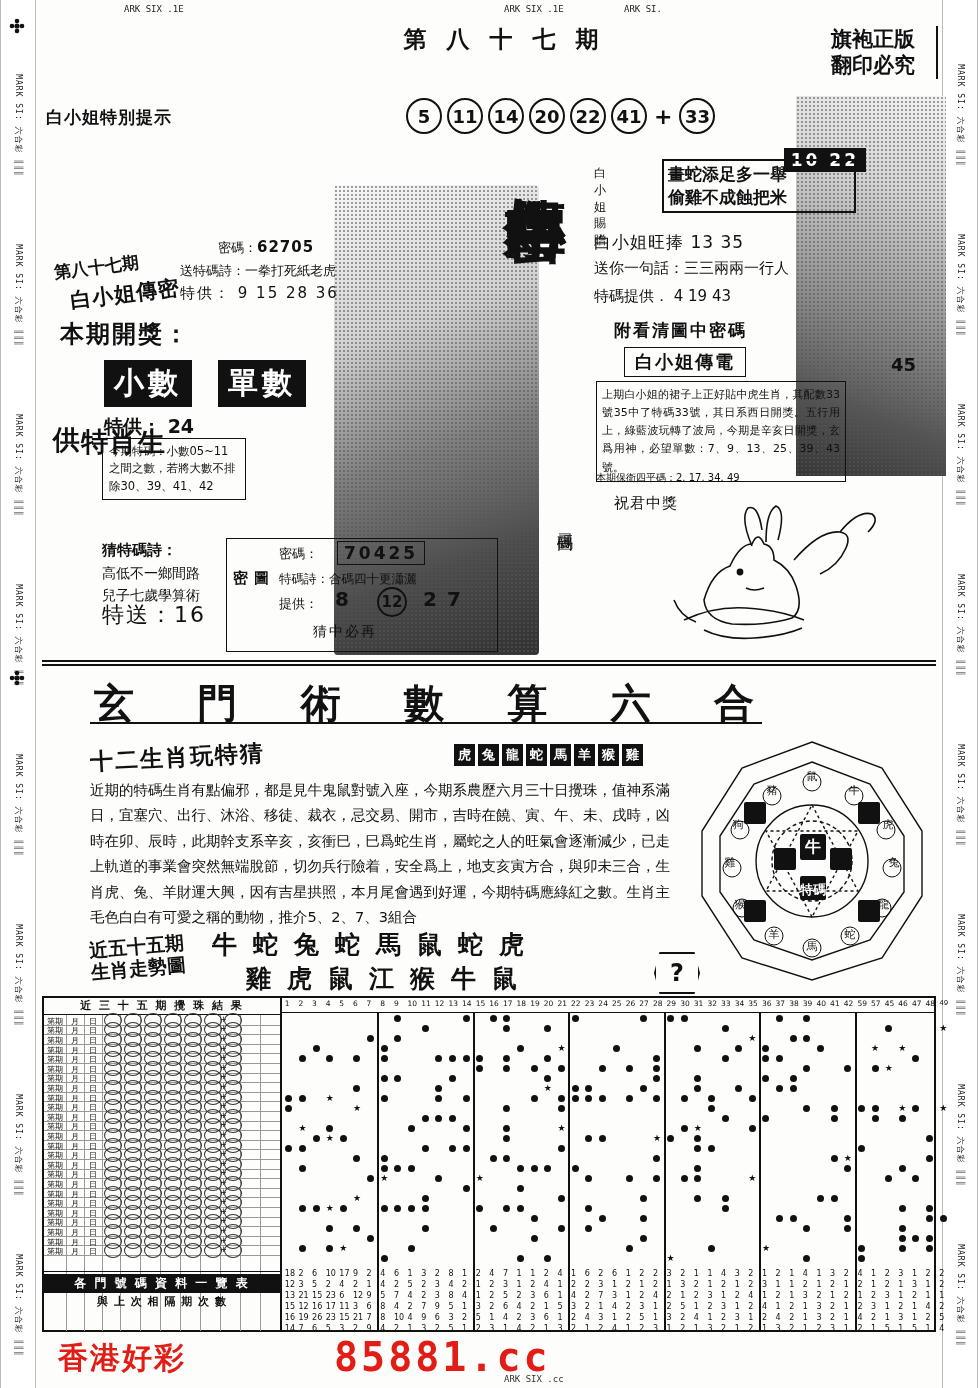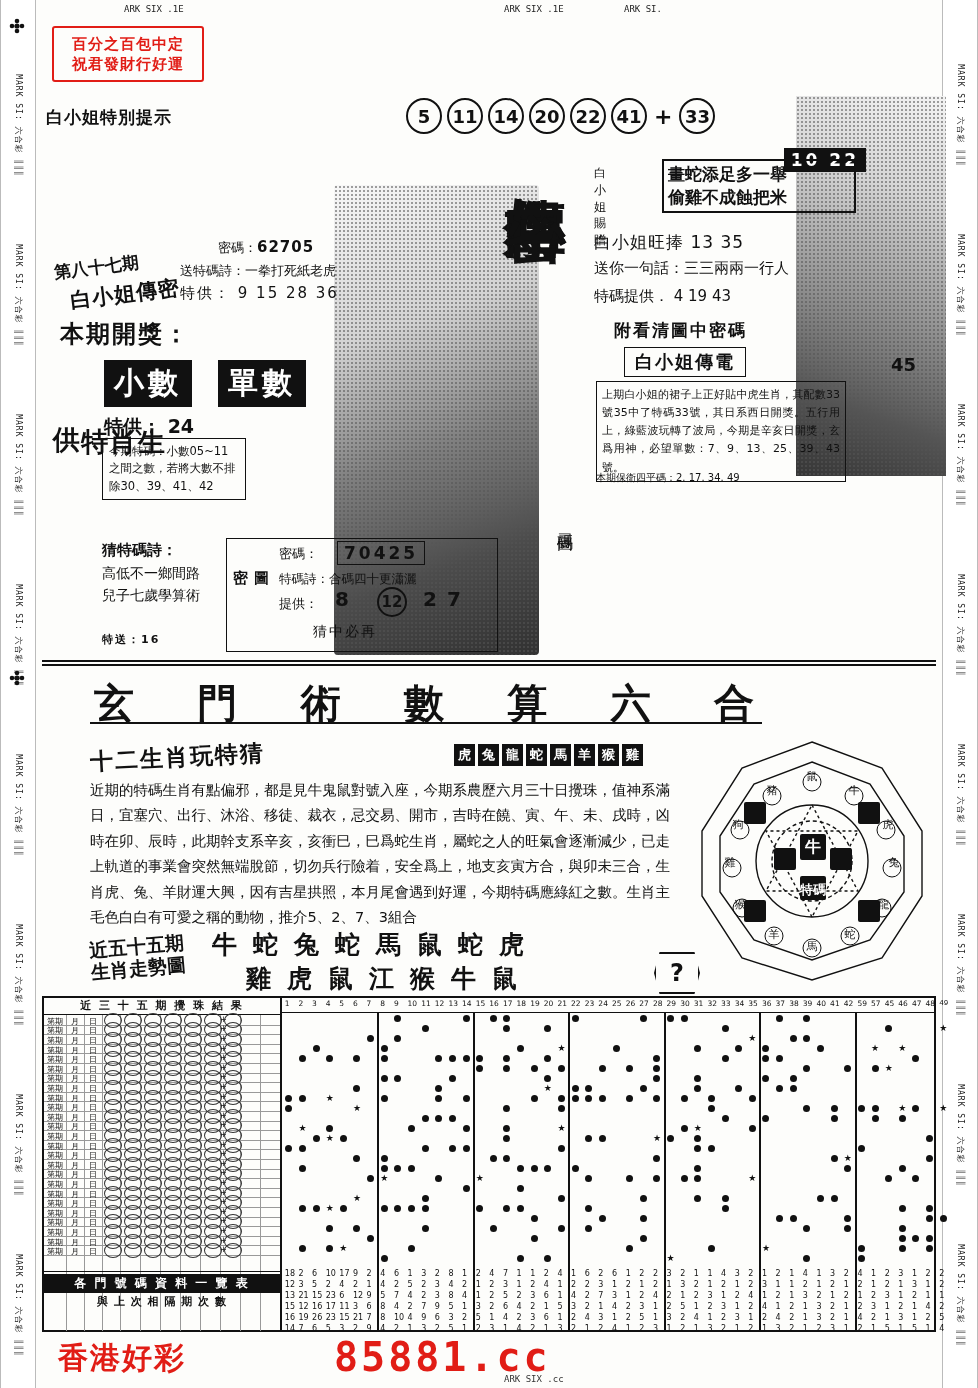--- a/index.html
+++ b/index.html
@@ -52,21 +52,21 @@
   .lb-poem{position:absolute;left:130px;top:24px;font-size:13px;}
   .lb-tk{position:absolute;left:130px;top:46px;font-size:15px;letter-spacing:2px;}
   .lb-open{position:absolute;left:10px;top:80px;font-size:24px;font-weight:bold;letter-spacing:2px;}
   .blackbox{display:inline-block;background:#111;color:#fff;font-size:30px;font-weight:bold;padding:3px 10px;letter-spacing:4px;}
   .boxrow{position:absolute;left:54px;top:122px;display:flex;gap:26px;}
   .lb-24{position:absolute;left:54px;top:176px;font-size:19px;font-weight:bold;}
   .vert3{position:absolute;left:2px;top:168px;font-size:27px;font-weight:bold;writing-mode:vertical-rl;text-orientation:upright;letter-spacing:2px;line-height:1.05;}
   .tipbox{position:absolute;left:52px;top:200px;width:130px;border:1px solid #111;padding:4px 6px;font-size:11.5px;line-height:1.5;}
   .guess{position:absolute;left:52px;top:300px;font-size:14px;line-height:1.6;}
   .guess b{font-size:15px;}
-  .ts{position:absolute;left:52px;top:394px;font-size:11px;font-weight:bold;letter-spacing:2px;}
+  .ts{position:absolute;left:52px;top:362px;font-size:22px;font-weight:normal;letter-spacing:2px;}
 
   
   .codebox{position:absolute;left:192px;top:538px;width:270px;height:112px;border:1px solid #111;}
   .codebox .mi{position:absolute;left:6px;top:30px;font-size:15px;font-weight:bold;letter-spacing:6px;writing-mode:horizontal-tb;}
   .codebox .mm{position:absolute;left:52px;top:6px;font-size:13px;}
   .codebox .mmval{position:absolute;left:110px;top:2px;border:1px solid #111;padding:1px 6px;font-size:17px;font-weight:bold;letter-spacing:3px;}
   .codebox .tt{position:absolute;left:52px;top:32px;font-size:12.5px;}
   .codebox .pv{position:absolute;left:52px;top:56px;font-size:13px;}
   .codebox .pvn{position:absolute;left:108px;top:48px;font-size:20px;font-weight:bold;letter-spacing:10px;}
   .codebox .circ{position:absolute;left:150px;top:48px;width:26px;height:26px;border:2px solid #111;border-radius:50%;display:flex;align-items:center;justify-content:center;font-size:15px;font-weight:bold;}
@@ -208,28 +208,29 @@
   </div>
 
   <div class="sheet">
 
     <div class="topstrip">
       <span style="left:90px;">ARK SIX  .1E</span>
       <span style="left:470px;">ARK SIX  .1E</span>
       <span style="left:590px;">ARK SI.</span>
     </div>
 
-    <div class="redbox">
-      <div>百分之百包中定</div>
-      <div>祝君發財行好運</div>
-    </div>
 
     <div class="masthead">
-    </div>
-
+      <div class="issue">第 八 十 七 期</div>
+    </div>
+
+    <div class="copyright">
+      <div>旗袍正版</div>
+      <div>翻印必究</div>
+    </div>
 
     <div class="predrow">
       <div class="pred-label">白小姐特別提示</div>
       <div class="balls">
         <div class="ball">5</div>
         <div class="ball">11</div>
         <div class="ball">14</div>
         <div class="ball">20</div>
         <div class="ball">22</div>
         <div class="ball">41</div>
@@ -316,20 +317,37 @@
       </div>
       <div class="rc-l1">白小姐旺捧  13  35</div>
       <div class="rc-l2">送你一句話：三三兩兩一行人</div>
       <div class="rc-l3">特碼提供．       4  19  43</div>
       <div class="rc-l4">附看清圖中密碼</div>
       <div class="rc-l5">白小姐傳電</div>
       <div class="rc-para">上期白小姐的裙子上正好貼中虎生肖，其配數33號35中了特碼33號，其日系西日開獎。五行用上，綠藍波玩轉了波局，今期是辛亥日開獎，玄爲用神，必望單數：7、9、13、25、39、43號。</div>
       <div class="rc-tail">本期保衛四平碼：2. 17. 34. 49</div>
     </div>
 
+    <div class="rabbit">
+      <div class="bless">祝君中獎</div>
+      <svg width="300" height="175" viewBox="0 0 300 175">
+        <g fill="none" stroke="#111" stroke-width="1.6">
+          <path d="M60 120 q8 -28 26 -34 q10 -22 22 -22 q6 -14 12 0 q10 2 10 16 q16 8 22 26 q8 24 -4 32 q-26 8 -60 6 q-26 -4 -28 -24z"></path>
+          <path d="M108 66 q-12 -28 -4 -38 q10 -4 14 22"></path>
+          <path d="M122 62 q0 -30 10 -36 q10 4 2 34"></path>
+          <circle cx="96" cy="92" r="2.6" fill="#111"></circle>
+          <path d="M120 108 q-10 4 -18 0"></path>
+          <path d="M40 140 q30 -14 62 -12 q34 2 58 12"></path>
+          <path d="M150 80 q26 -30 46 -28 q12 2 6 16 q-8 18 -26 26"></path>
+          <path d="M196 52 q18 -22 32 -18 q8 6 -4 18"></path>
+          <path d="M60 150 q20 10 50 8 q30 -2 48 -10"></path>
+          <path d="M30 120 q6 16 22 22"></path>
+        </g>
+      </svg>
+    </div>
 
     <div class="rule r1"></div>
     <div class="rule r2"></div>
 
     <div class="sec2">
       <span>玄</span>
       <span>門</span>
       <span>術</span>
       <span>數</span>
       <span>算</span>

